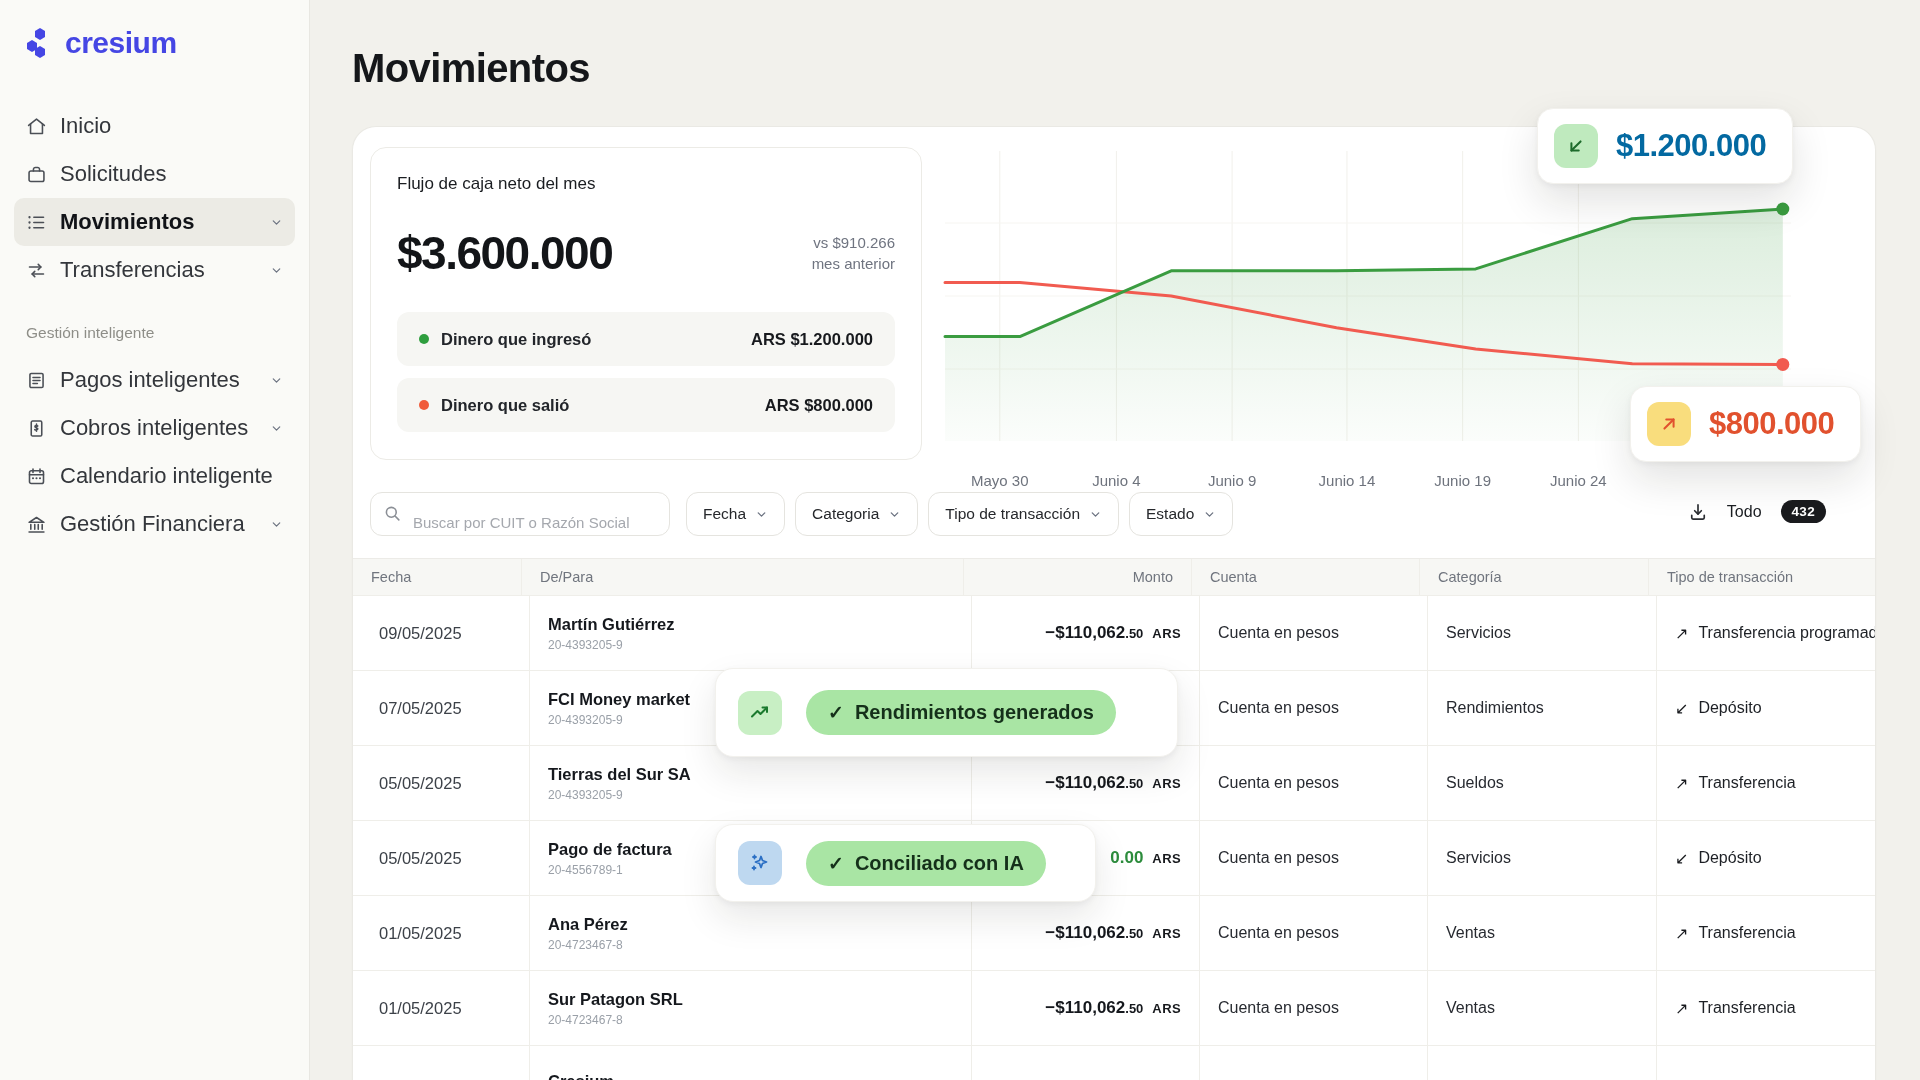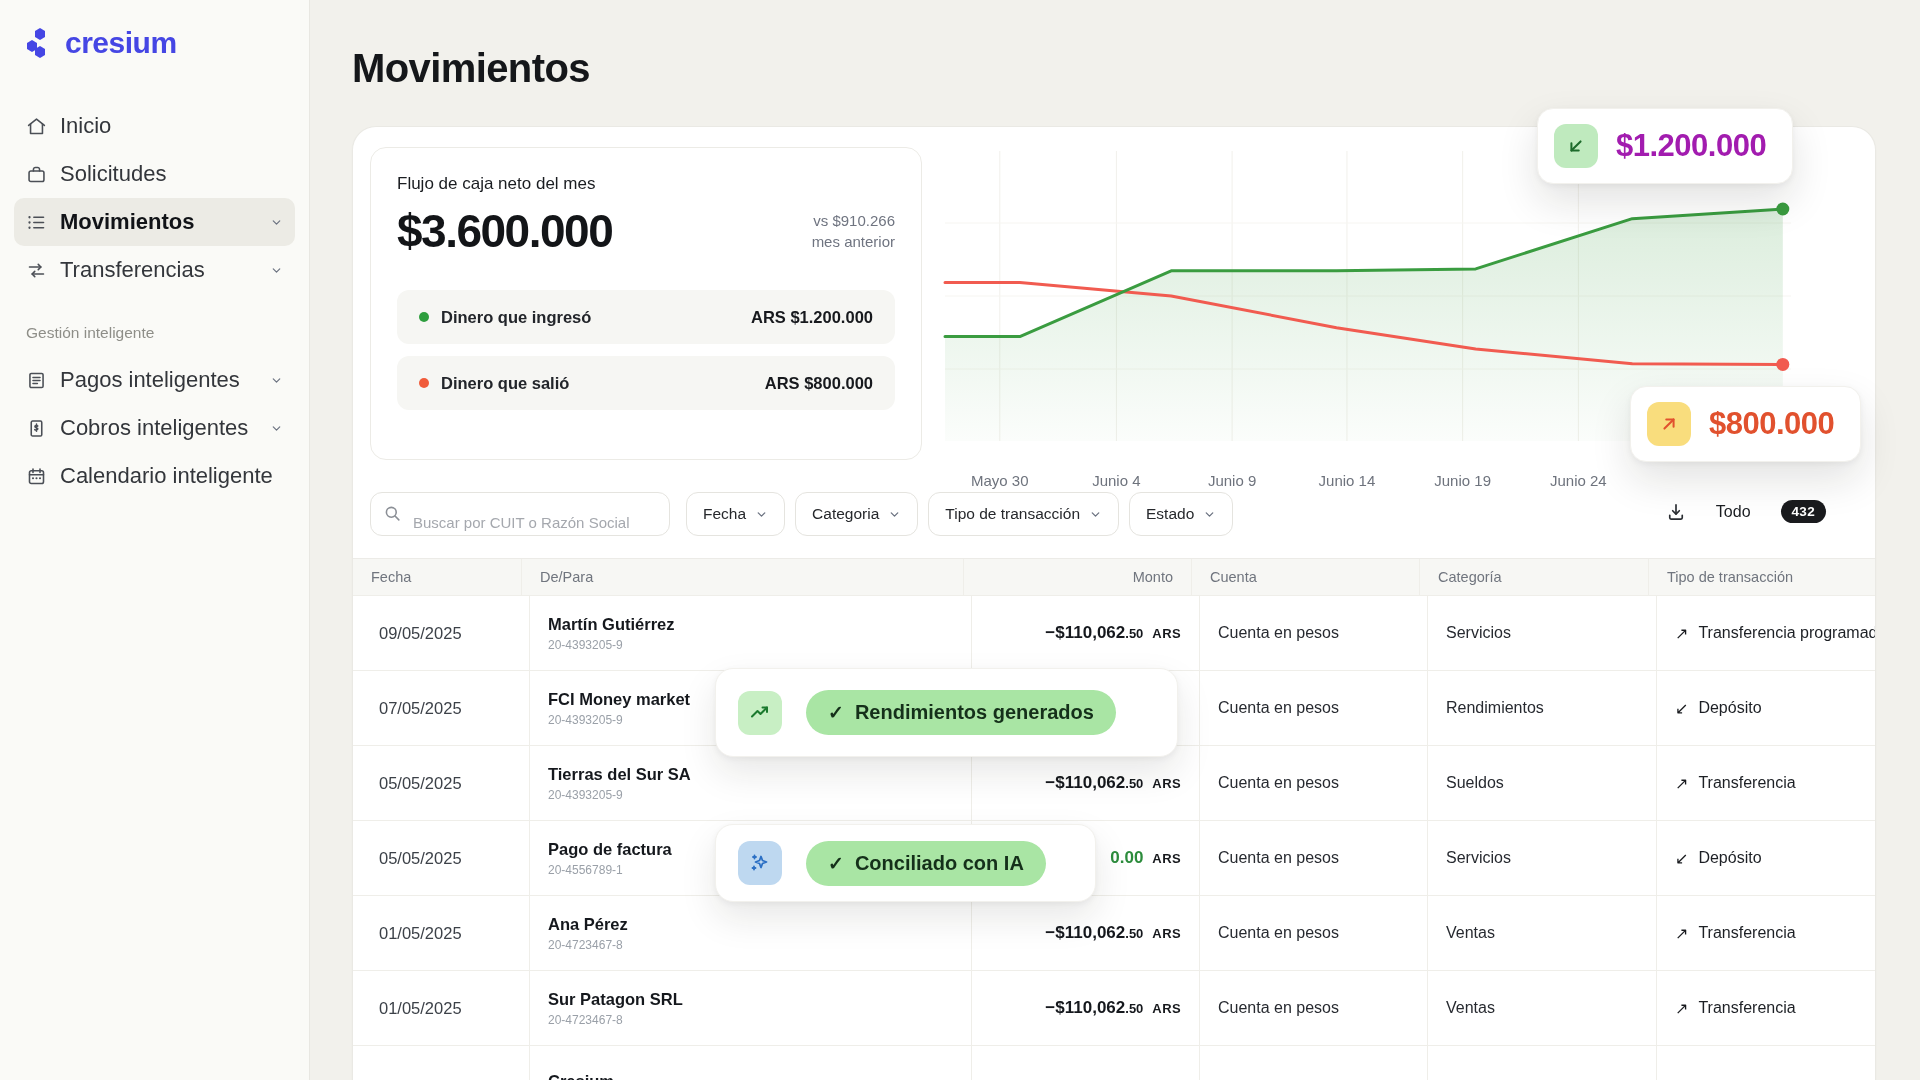--- a/index.html
+++ b/index.html
@@ -42,21 +42,21 @@
     border-radius:24px 24px 0 0; overflow:hidden;
     box-shadow:0 1px 2px rgba(30,30,20,0.03);
   }
 
   
   .flow-card {
     position:absolute; left:17px; top:20px; width:552px; height:313px;
     border:1px solid #ECEBE6; border-radius:16px; background:#fff; padding:26px;
   }
   .flow-title { font-size:17px; color:#1A1D21; }
-  .flow-value-row { display:flex; justify-content:space-between; align-items:flex-start; margin-top:10px; }
+  .flow-value-row { display:flex; justify-content:space-between; align-items:flex-start; margin-top:32px; }
   .flow-value { font-size:46px; font-weight:700; letter-spacing:-1.5px; color:#131518; }
   .flow-compare { text-align:right; font-size:15px; color:#6F7480; line-height:1.4; margin-top:6px; }
   .flow-row {
     display:flex; align-items:center; height:54px; background:#F6F6F3;
     border-radius:12px; padding:0 22px; margin-top:12px;
   }
   .flow-row.first { margin-top:32px; }
   .dot { width:10px; height:10px; border-radius:50%; margin-right:12px; flex:0 0 auto; }
   .dot.green { background:#2E9E3E; }
   .dot.red { background:#F05B3A; }
@@ -71,41 +71,41 @@
   
   .float-badge {
     position:absolute; display:flex; align-items:center; gap:18px; background:#fff;
     border:1px solid #F2F1ED; border-radius:16px; padding:0 26px 0 16px; height:76px;
     box-shadow:0 18px 40px rgba(25,25,15,0.12), 0 2px 6px rgba(25,25,15,0.05); z-index:30;
   }
   .badge-icon { width:44px; height:44px; border-radius:12px; display:flex; align-items:center; justify-content:center; }
   .badge-icon.green { background:#BFEABE; }
   .badge-icon.yellow { background:#F9DD7D; }
   .badge-amount { font-size:31px; font-weight:600; letter-spacing:-0.5px; }
-  .badge-amount.green { color:#a21caf; }
+  .badge-amount.green { color:#0369a1; }
   .badge-amount.orange { color:#E1512E; }
   #badge-inflow { left:1537px; top:108px; }
   #badge-outflow { left:1630px; top:386px; }
 
   
   .filter-bar { position:absolute; left:17px; top:365px; width:1490px; height:44px; }
   .search-box { position:absolute; left:0; top:0; width:300px; height:44px; }
   .search-box input {
     width:100%; height:100%; border:1px solid #E5E4DF; border-radius:12px; background:#fff;
     padding:16px 14px 0 42px; font-size:15px; font-family:inherit; color:#26282C; outline:none;
   }
   .search-box input::placeholder { color:#A5A8AE; }
   .search-icon { position:absolute; left:13px; top:12px; width:19px; height:19px; color:#8B8F96; }
   .filter-btns { position:absolute; left:316px; top:0; display:flex; gap:10px; }
   .filter-btn {
     display:flex; align-items:center; gap:9px; height:44px; padding:0 16px; background:#fff;
     border:1px solid #E5E4DF; border-radius:12px; font-size:15.5px; color:#26282C; cursor:pointer; white-space:nowrap;
   }
   .chev { width:13px; height:13px; color:#6B7280; }
-  .export-group { position:absolute; right:34px; top:8px; display:flex; align-items:center; gap:30px; cursor:pointer; }
+  .export-group { position:absolute; right:34px; top:8px; display:flex; align-items:center; gap:19px; cursor:pointer; }
   .export-icon { width:20px; height:20px; color:#2A2D32; }
   .export-label { font-size:16px; font-weight:500; color:#1B1E22; }
   .count-pill {
     background:#1A1B1E; color:#fff; font-size:13.5px; font-weight:600;
     border-radius:999px; padding:4px 11px; letter-spacing:0.3px;
   }
 
   
   .table { position:absolute; left:0; top:431px; width:1524px; }
   .trow {
@@ -246,20 +246,34 @@
     </div>
     <div class="nav-item">
       <span class="nav-icon">
         <svg viewBox="0 0 24 24" fill="none" stroke="currentColor" stroke-width="1.8" stroke-linecap="round">
             <rect x="4" y="5.5" width="16" height="14.5" rx="2"></rect>
             <path d="M8 3.5v4M16 3.5v4M4 10h16"></path>
             <path d="M8 14h.01M12 14h.01M16 14h.01" stroke-width="2.4"></path>
           </svg>
       </span>
       <span>Calendario inteligente</span>
+    </div>
+    <div class="nav-item">
+      <span class="nav-icon">
+        <svg viewBox="0 0 24 24" fill="none" stroke="currentColor" stroke-width="1.8" stroke-linecap="round" stroke-linejoin="round">
+            <path d="M3.5 9.5 12 4l8.5 5.5z"></path>
+            <path d="M5.5 12v5.5M10 12v5.5M14 12v5.5M18.5 12v5.5M3.5 20.5h17"></path>
+          </svg>
+      </span>
+      <span>Gestión Financiera</span>
+      <span class="chev">
+        <svg viewBox="0 0 24 24" fill="none" stroke="currentColor" stroke-width="2.2" stroke-linecap="round" stroke-linejoin="round">
+            <path d="M6 9l6 6 6-6"></path>
+          </svg>
+      </span>
     </div>
   </nav>
 </aside>
 
 <h1 class="main-title">Movimientos</h1>
 
 <section class="panel">
 
   <div class="flow-card">
     <div class="flow-title">Flujo de caja neto del mes</div>

